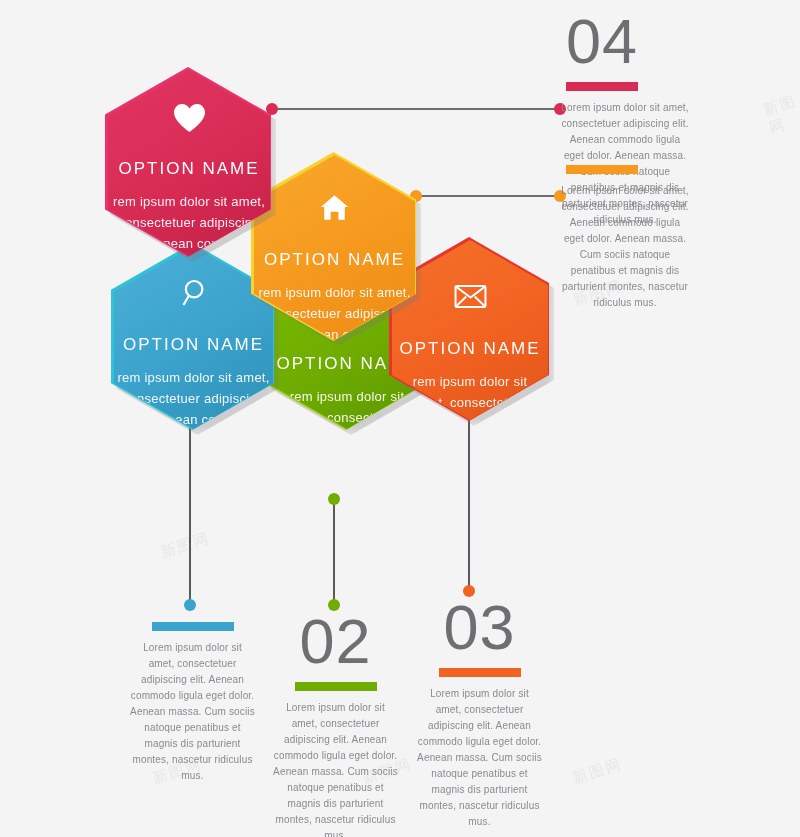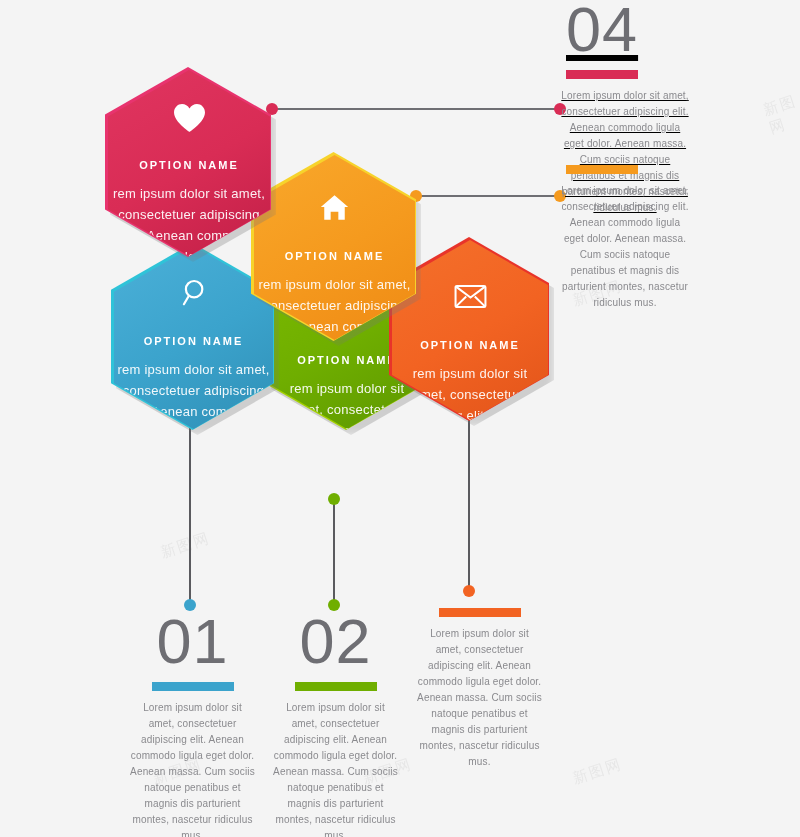--- a/index.html
+++ b/index.html
@@ -31,22 +31,22 @@
     clip-path:polygon(50% 0%, 100% 25%, 100% 75%, 50% 100%, 0% 75%, 0% 25%);
   }
   .hex-icon{
     color:#fff;
     display:block;
     line-height:0;
   }
   .hex-title{
     color:#ffffff;
     letter-spacing:2.0px;
-    font-size:11px;
-    font-weight:700;
+    font-size:17px;
+    font-weight:400;
     white-space:nowrap;
   }
   .hex-body{
     color:rgba(255,255,255,0.93);
     font-size:13px;
     line-height:1.62;
     letter-spacing:.25px;
     padding:0 2px;
   }
 
@@ -175,41 +175,41 @@
   <div class="hex" style="left:108px;top:70px;width:162px;height:186px;background:linear-gradient(150deg,#e03560 0%,#d92c55 52%,#c21f47 100%);padding-top:33px;">
     <span class="hex-icon">
       <svg width="33" height="30" viewBox="0 0 34 31" fill="#ffffff">
         <path d="M17 30 C17 30 1 19.6 1 9.9 C1 4.6 4.9 1 9.3 1 C12.5 1 15.3 2.8 17 5.6 C18.7 2.8 21.5 1 24.7 1 C29.1 1 33 4.6 33 9.9 C33 19.6 17 30 17 30 Z"></path>
       </svg>
     </span>
     <div class="hex-title" style="margin-top:26px;">OPTION NAME</div>
     <div class="hex-body" style="margin-top:12px;">rem ipsum dolor sit amet, consectetuer adipiscing elit. Aenean commodo ligula eget dolor. Aenean massa.</div>
   </div>
 
-  <div class="numblock" style="left:560px;top:0px;width:130px;text-decoration:underline;">
+  <div class="numblock" style="left:560px;top:12px;width:130px;">
     <div class="num" style="text-align:left;padding-left:6px;">04</div>
     <div class="numbar" style="background:#d92c55;width:72px;margin-left:6px;"></div>
     <div class="numtext">Lorem ipsum dolor sit amet, consectetuer adipiscing elit. Aenean commodo ligula eget dolor. Aenean massa. Cum sociis natoque penatibus et magnis dis parturient montes, nascetur ridiculus mus.</div>
   </div>
 
   <div class="numblock" style="left:560px;top:155px;width:130px;">
     <div class="numbar" style="background:#f59a1e;width:72px;margin-left:6px;"></div>
     <div class="numtext">Lorem ipsum dolor sit amet, consectetuer adipiscing elit. Aenean commodo ligula eget dolor. Aenean massa. Cum sociis natoque penatibus et magnis dis parturient montes, nascetur ridiculus mus.</div>
   </div>
 
   <div class="numblock" style="left:130px;top:612px;width:125px;">
-    <div class="num">01</div>
     <div class="numbar" style="background:#3ba3cc;width:82px;"></div>
     <div class="numtext">Lorem ipsum dolor sit amet, consectetuer adipiscing elit. Aenean commodo ligula eget dolor. Aenean massa. Cum sociis natoque penatibus et magnis dis parturient montes, nascetur ridiculus mus.</div>
   </div>
 
   <div class="numblock" style="left:273px;top:612px;width:125px;">
     <div class="num">02</div>
     <div class="numbar" style="background:#6fae00;width:82px;"></div>
     <div class="numtext">Lorem ipsum dolor sit amet, consectetuer adipiscing elit. Aenean commodo ligula eget dolor. Aenean massa. Cum sociis natoque penatibus et magnis dis parturient montes, nascetur ridiculus mus.</div>
   </div>
 
   <div class="numblock" style="left:417px;top:598px;width:125px;">
+    <div class="num">03</div>
     <div class="numbar" style="background:#f26322;width:82px;"></div>
     <div class="numtext">Lorem ipsum dolor sit amet, consectetuer adipiscing elit. Aenean commodo ligula eget dolor. Aenean massa. Cum sociis natoque penatibus et magnis dis parturient montes, nascetur ridiculus mus.</div>
   </div>
 
 </div>
 
 </body></html>

